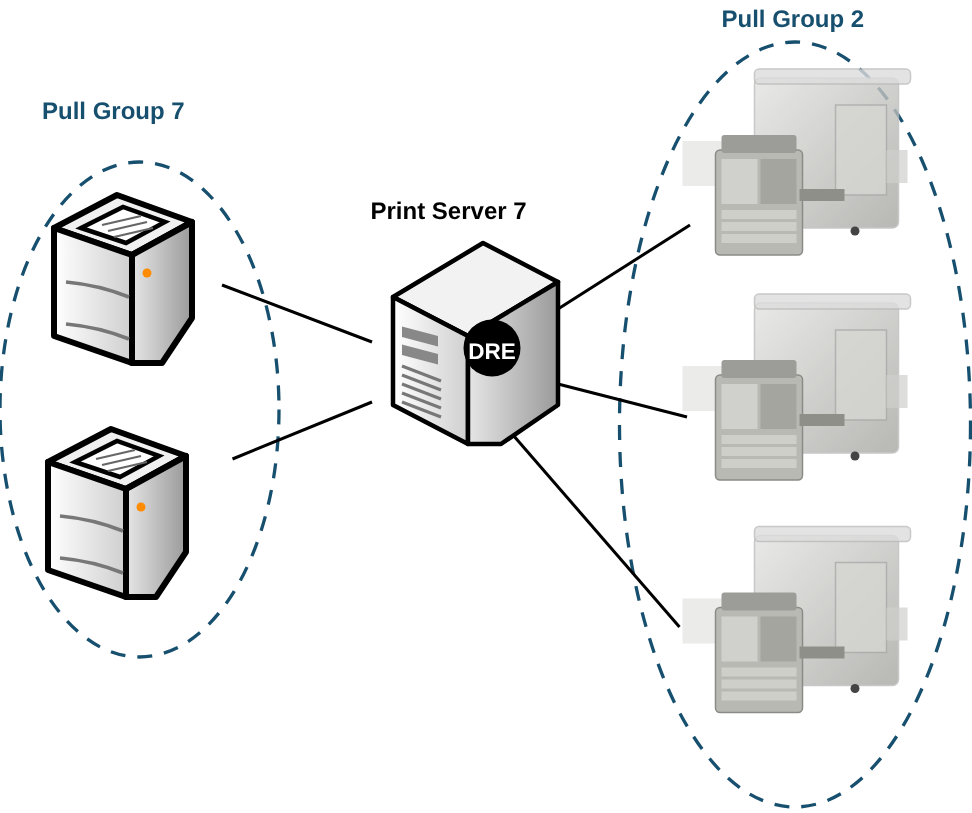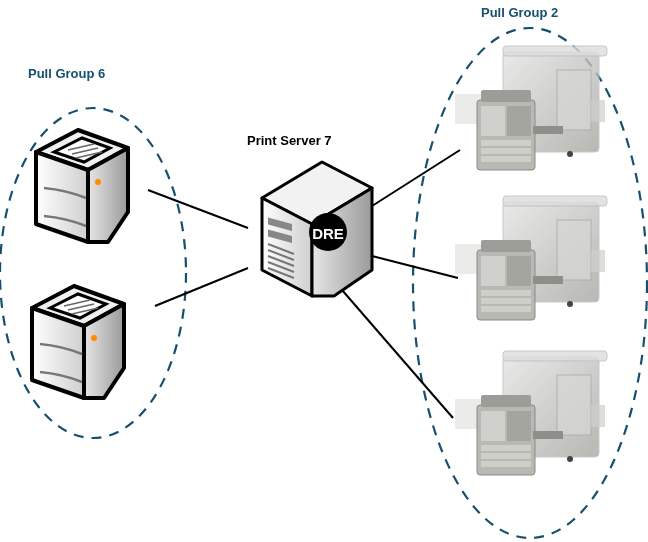--- a/index.html
+++ b/index.html
@@ -1,25 +1,25 @@
 <!DOCTYPE html>
 <html><head>
 <meta charset="utf-8">
 <style>
   html, body { margin:0; padding:0; background:#ffffff; }
   body { width:648px; height:542px; position:relative; overflow:hidden; font-family:"Liberation Sans", sans-serif; }
-  .label { position:absolute; font-weight:bold; font-size:13px; white-space:nowrap; }
+  .label { position:absolute; font-weight:bold; font-size:16px; white-space:nowrap; }
   .group-label { color:#174f6e; }
   .server-label { color:#000; }
   svg { position:absolute; left:0; top:0; }
 </style>
 </head>
 <body>
 
-<div class="label group-label" style="left:28px;top:66px;">Pull Group 6</div>
+<div class="label group-label" style="left:28px;top:66px;">Pull Group 7</div>
 <div class="label group-label" style="left:481px;top:5px;">Pull Group 2</div>
 <div class="label server-label" style="left:247px;top:133px;">Print Server 7</div>
 
 <svg width="648" height="542" viewBox="0 0 648 542">
   <defs>
     <linearGradient id="boxFront" x1="0" y1="0" x2="1" y2="0">
       <stop offset="0" stop-color="#ffffff"></stop>
         <stop offset="1" stop-color="#cfcfcf"></stop>
     </linearGradient>
     <linearGradient id="boxSide" x1="0" y1="0" x2="1" y2="0">

